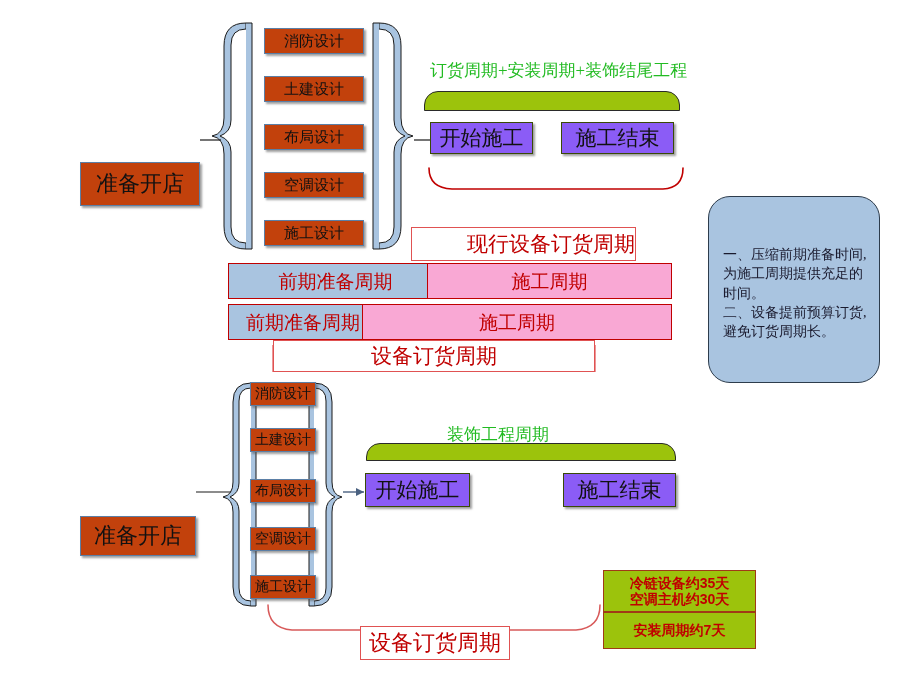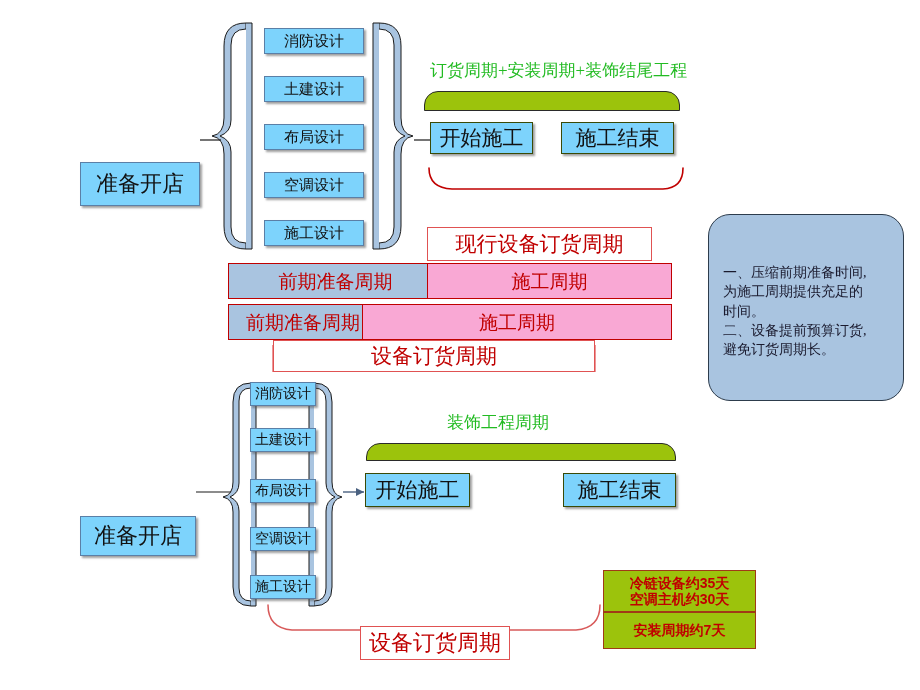--- a/index.html
+++ b/index.html
@@ -20,27 +20,27 @@
   .box{
     position:absolute;
     box-sizing:border-box;
     display:flex;
     align-items:center;
     justify-content:center;
     white-space:nowrap;
     line-height:1;
   }
   .blue-box{
-    background:#7dd3fc;
+    background:#c2410c;
     border:1px solid #5B7FA6;
     box-shadow:1.5px 1.5px 2px rgba(80,80,80,.55);
     color:#111111;
   }
   .green-box{
-    background:#7dd3fc;
+    background:#8b5cf6;
     border:1px solid #3a4a06;
     box-shadow:1.5px 1.5px 2px rgba(80,80,80,.55);
     color:#111111;
   }
   .bar-blue{
     background:#A9C4E0;
     border:1px solid #C00000;
     color:#C00000;
     box-sizing:border-box;
     margin-left:16px;
@@ -173,21 +173,21 @@
 
   <div class="green-cap" style="left:424px;top:91px;width:256px;height:20px;"></div>
 
   <div class="box green-box t21" style="left:430px;top:122px;width:103px;height:32px;">
     <span>开始施工</span>
   </div>
   <div class="box green-box t21" style="left:561px;top:122px;width:113px;height:32px;">
     <span>施工结束</span>
   </div>
 
-  <div class="box red-outline t21" style="left:427px;top:227px;width:225px;height:34px;">
+  <div class="box red-outline t21" style="left:411px;top:227px;width:225px;height:34px;justify-content:flex-end;">
     <span>现行设备订货周期</span>
   </div>
 
   <div class="box bar-blue t19" style="left:212px;top:263px;width:215px;height:36px;">
     <span>前期准备周期</span>
   </div>
   <div class="box bar-green t19" style="left:427px;top:263px;width:245px;height:36px;">
     <span>施工周期</span>
   </div>
 
@@ -195,21 +195,21 @@
     <span>前期准备周期</span>
   </div>
   <div class="box bar-green t19" style="left:362px;top:304px;width:310px;height:36px;">
     <span>施工周期</span>
   </div>
 
   <div class="box red-outline t21" style="left:273px;top:340px;width:322px;height:32px;">
     <span>设备订货周期</span>
   </div>
 
-  <div class="note-box" style="left:708px;top:196px;width:196px;height:187px;margin-top:18px;">
+  <div class="note-box" style="left:708px;top:196px;width:172px;height:187px;">
     <div class="note-text t14" style="left:14px;top:48px;width:172px;">一、压缩前期准备时间,
 为施工周期提供充足的
 时间。
 二、设备提前预算订货,
 避免订货周期长。</div>
   </div>
 
   <div class="box blue-box t22" style="left:80px;top:472px;width:116px;height:40px;">
     <span>准备开店</span>
   </div>
@@ -223,21 +223,21 @@
   <div class="box blue-box t14" style="left:250px;top:479px;width:66px;height:24px;">
     <span>布局设计</span>
   </div>
   <div class="box blue-box t14" style="left:250px;top:527px;width:66px;height:24px;">
     <span>空调设计</span>
   </div>
   <div class="box blue-box t14" style="left:250px;top:575px;width:66px;height:24px;">
     <span>施工设计</span>
   </div>
 
-  <div class="abs green-label t17" style="left:447px;top:414px;">
+  <div class="abs green-label t17" style="left:447px;top:426px;">
     <span>装饰工程周期</span>
   </div>
 
   <div class="green-cap" style="left:366px;top:443px;width:310px;height:18px;"></div>
 
   <div class="box green-box t21" style="left:365px;top:473px;width:105px;height:34px;">
     <span>开始施工</span>
   </div>
   <div class="box green-box t21" style="left:563px;top:473px;width:113px;height:34px;">
     <span>施工结束</span>

